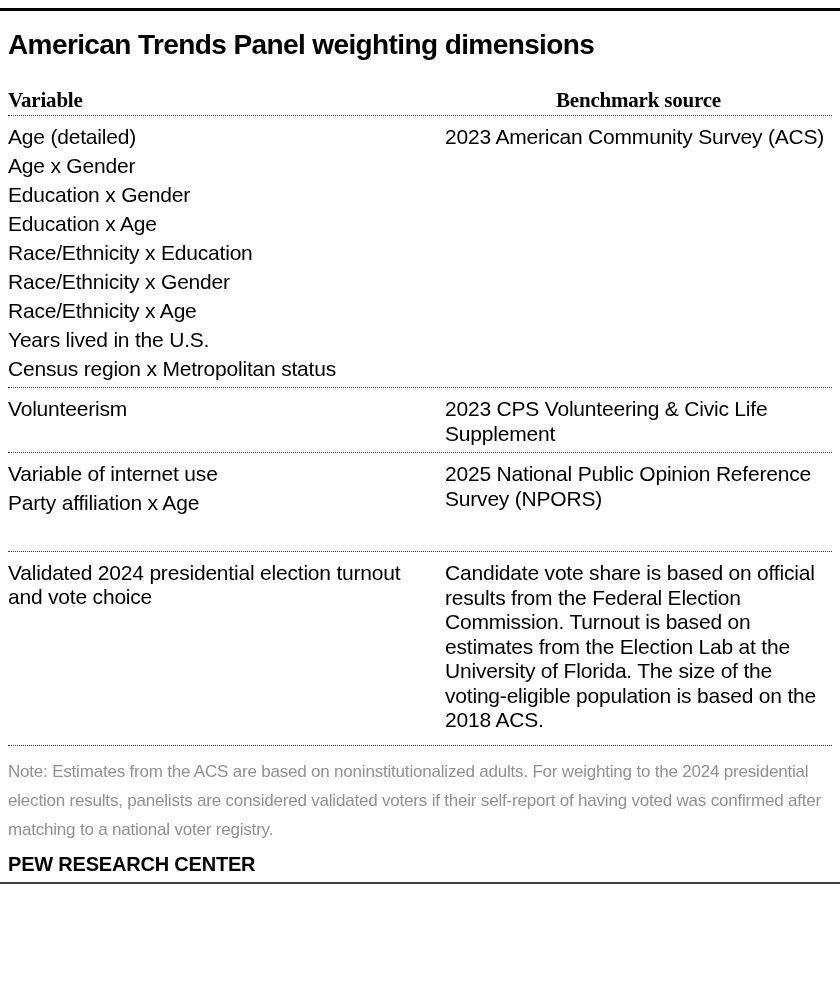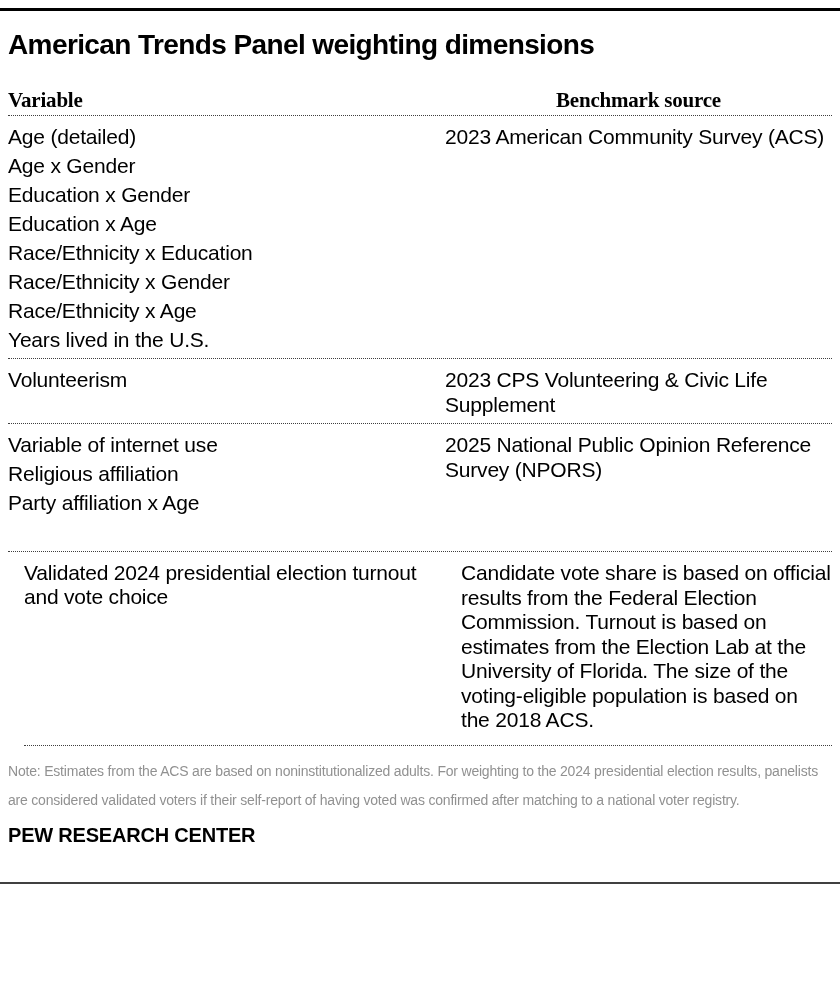--- a/index.html
+++ b/index.html
@@ -56,24 +56,24 @@
     border-bottom:1px dotted var(--divider);
   }
   .cell-vars{padding-right:20px;}
   .var-item{line-height:24px;}
   .var-item + .var-item{margin-top:5px;}
   .cell-benchmark{
     max-width:392px;
     line-height:24.5px;
   }
   .row-npors{padding-bottom:36px;}
-  .row-election{min-height:176px;padding-bottom:8px;margin-left:16px;}
+  .row-election{min-height:176px;padding-bottom:8px;}
   .note-text{
     margin-top:11px;
-    font-size:14px;
+    font-size:17px;
     line-height:29px;
     color:var(--note-text);
     letter-spacing:-0.2px;
   }
   .brand{
     margin-top:9px;
     font-size:20px;
     font-weight:700;
     letter-spacing:-0.2px;
   }
@@ -103,35 +103,35 @@
       <div class="row">
         <div class="cell-vars">
           <div class="var-item">Age (detailed)</div>
           <div class="var-item">Age x Gender</div>
           <div class="var-item">Education x Gender</div>
           <div class="var-item">Education x Age</div>
           <div class="var-item">Race/Ethnicity x Education</div>
           <div class="var-item">Race/Ethnicity x Gender</div>
           <div class="var-item">Race/Ethnicity x Age</div>
           <div class="var-item">Years lived in the U.S.</div>
+          <div class="var-item">Census region x Metropolitan status</div>
         </div>
         <div class="cell-benchmark">2023 American Community Survey (ACS)</div>
       </div>
 
       <div class="row">
         <div class="cell-vars">
           <div class="var-item">Volunteerism</div>
         </div>
         <div class="cell-benchmark">2023 CPS Volunteering &amp; Civic Life Supplement</div>
       </div>
 
       <div class="row row-npors">
         <div class="cell-vars">
           <div class="var-item">Variable of internet use</div>
-          <div class="var-item">Religious affiliation</div>
           <div class="var-item">Party affiliation x Age</div>
         </div>
         <div class="cell-benchmark">2025 National Public Opinion Reference Survey (NPORS)</div>
       </div>
 
       <div class="row row-election">
         <div class="cell-vars">
           <div class="var-item">Validated 2024 presidential election turnout and vote choice</div>
         </div>
         <div class="cell-benchmark">Candidate vote share is based on official results from the Federal Election Commission. Turnout is based on estimates from the Election Lab at the University of Florida. The size of the voting-eligible population is based on the 2018 ACS.</div>

